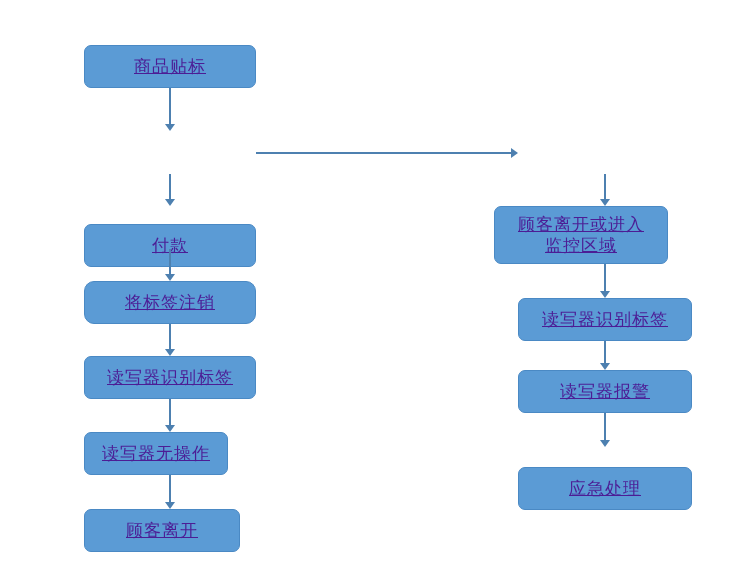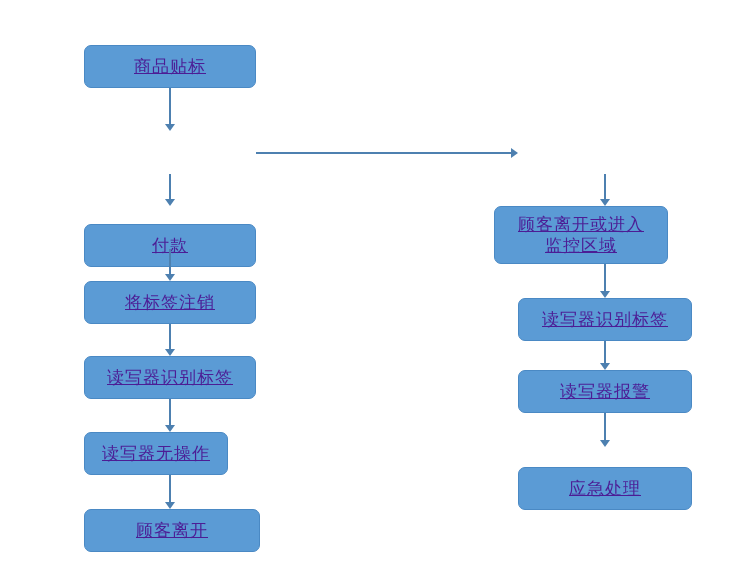--- a/index.html
+++ b/index.html
@@ -75,33 +75,33 @@
 
   <div class="node" style="left:84px; top:45px; width:172px; height:43px;">
     <span class="node-label">商品贴标</span>
   </div>
 
 
   <div class="node" style="left:84px; top:206px; width:172px; height:43px;margin-top:18px;">
     <span class="node-label">付款</span>
   </div>
 
-  <div class="node" style="left:84px; top:281px; width:172px; height:43px;">
+  <div class="node" style="left:84px; top:281px; width:172px; height:43px;border-radius:10px;">
     <span class="node-label">将标签注销</span>
   </div>
 
   <div class="node" style="left:84px; top:356px; width:172px; height:43px;">
     <span class="node-label">读写器识别标签</span>
   </div>
 
   <div class="node" style="left:84px; top:432px; width:144px; height:43px;">
     <span class="node-label">读写器无操作</span>
   </div>
 
-  <div class="node" style="left:84px; top:509px; width:176px; height:43px;justify-content:center;">
+  <div class="node" style="left:84px; top:509px; width:156px; height:43px;justify-content:center;">
     <span class="node-label">顾客离开</span>
   </div>
 
 
   <div class="node" style="left:494px; top:206px; width:174px; height:58px;">
     <span class="node-label">顾客离开或进入
 监控区域</span>
   </div>
 
   <div class="node" style="left:518px; top:298px; width:174px; height:43px;">

